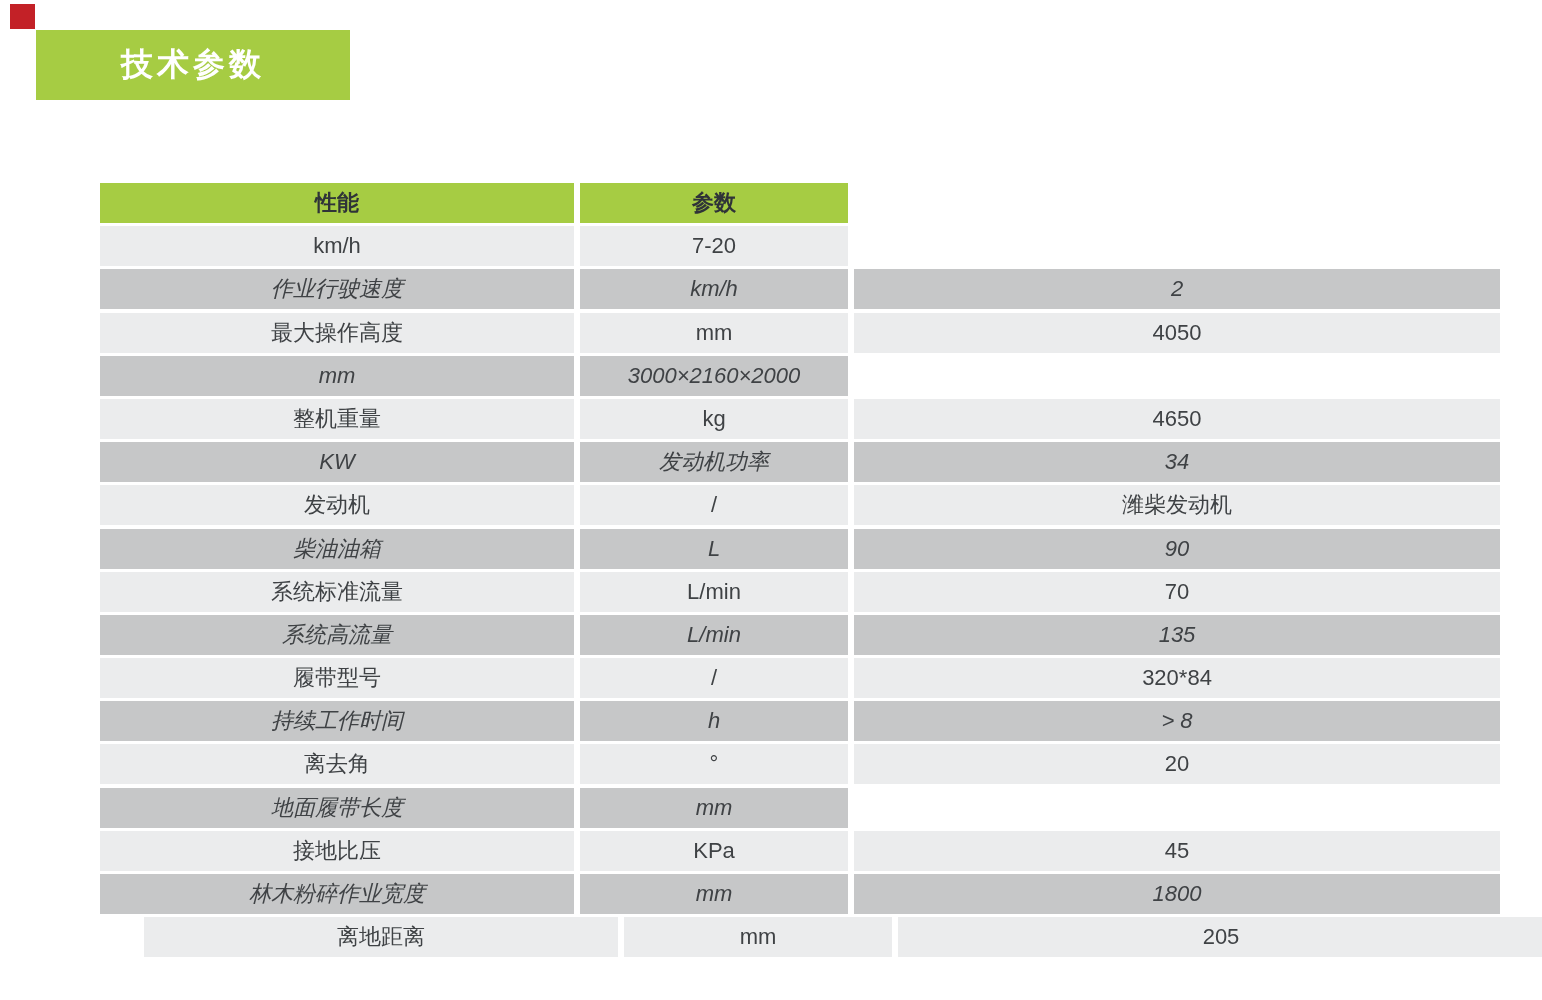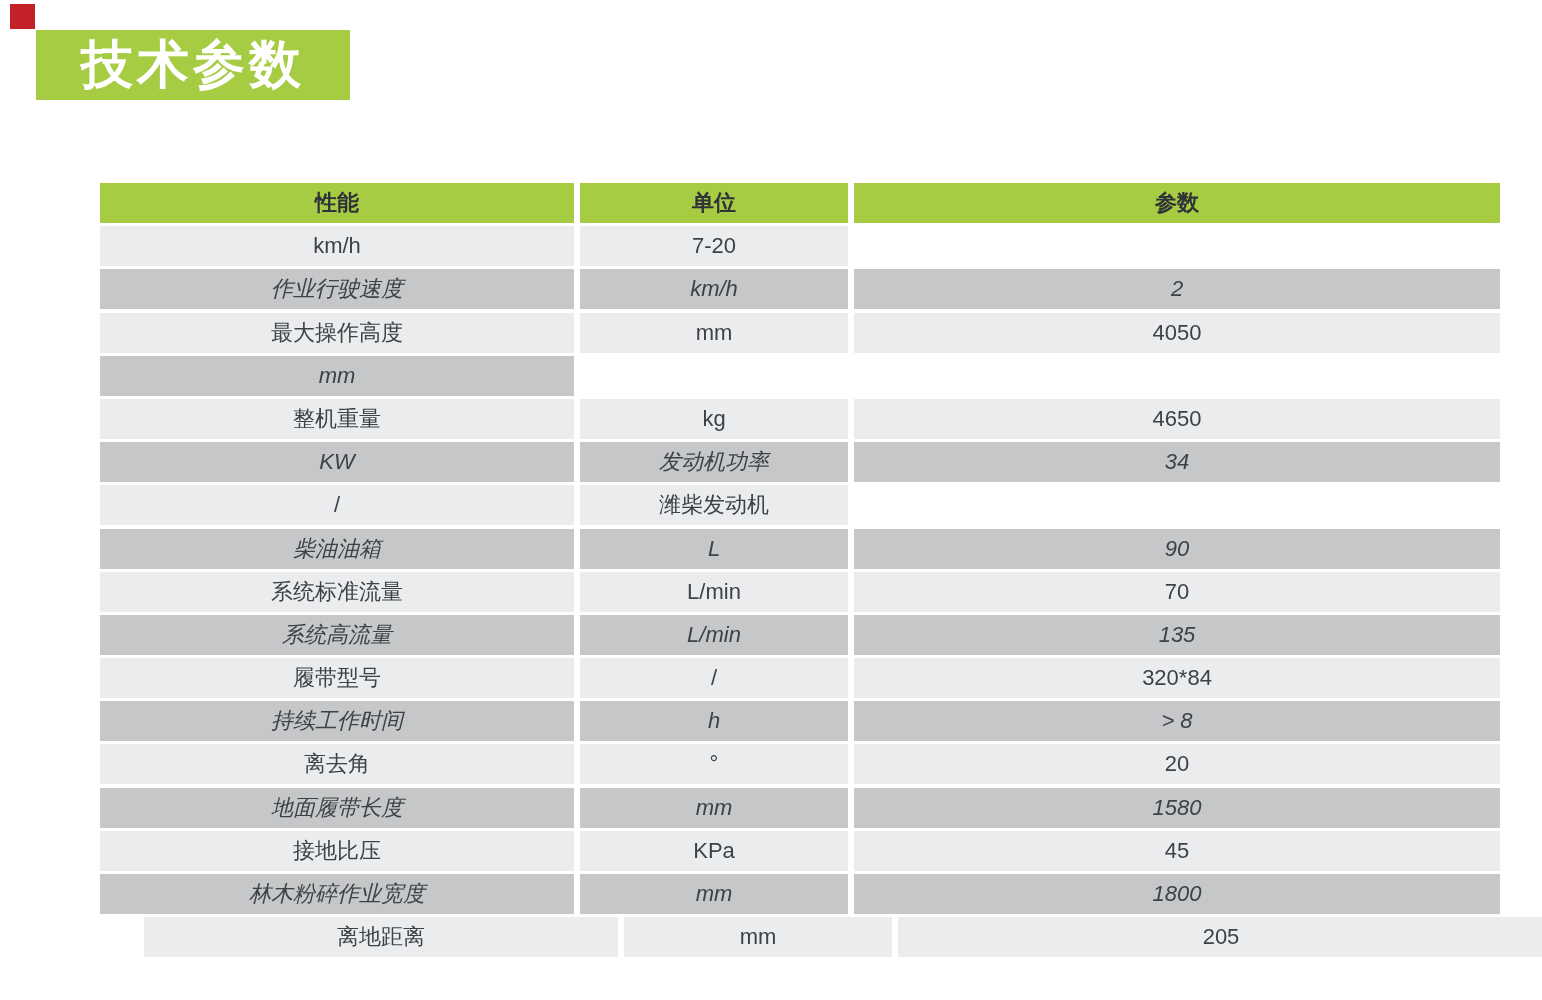--- a/index.html
+++ b/index.html
@@ -33,21 +33,21 @@
     top: 30px;
     width: 314px;
     height: 70px;
     background: var(--green, #a6cc43);
     display: flex;
     align-items: center;
     justify-content: center;
   }
   .banner-title {
     color: var(--banner-text, #ffffff);
-    font-size: 52px;
+    font-size: 32px;
     font-weight: bold;
     letter-spacing: 4px;
     white-space: nowrap;
   }
 
   
   .spec-table {
     position: absolute;
     left: 100px;
     top: 183px;
@@ -86,21 +86,20 @@
 
   <div class="red-square"></div>
 
   <div class="banner">
     <span class="banner-title">技术参数</span>
   </div>
 
   <div class="spec-table">
     <div class="t-row t-head">
       <div class="cell">性能</div>
-      <div class="cell">单位</div>
       <div class="cell">参数</div>
     </div>
     <div>
   <div class="t-row row-light">
     <div class="cell">km/h</div>
     <div class="cell">7-20</div>
   </div>
 
   <div class="t-row row-dark">
     <div class="cell">作业行驶速度</div>
@@ -109,35 +108,37 @@
   </div>
 
   <div class="t-row row-light">
     <div class="cell">最大操作高度</div>
     <div class="cell">mm</div>
     <div class="cell">4050</div>
   </div>
 
   <div class="t-row row-dark">
     <div class="cell">mm</div>
+    <div class="cell">3000×2160×2000</div>
   </div>
 
   <div class="t-row row-light">
     <div class="cell">整机重量</div>
     <div class="cell">kg</div>
     <div class="cell">4650</div>
   </div>
 
   <div class="t-row row-dark">
     <div class="cell">KW</div>
     <div class="cell">发动机功率</div>
     <div class="cell">34</div>
   </div>
 
   <div class="t-row row-light">
+    <div class="cell">发动机</div>
     <div class="cell">/</div>
     <div class="cell">潍柴发动机</div>
   </div>
 
   <div class="t-row row-dark">
     <div class="cell">柴油油箱</div>
     <div class="cell">L</div>
     <div class="cell">90</div>
   </div>
 
@@ -167,21 +168,20 @@
 
   <div class="t-row row-light">
     <div class="cell">离去角</div>
     <div class="cell">°</div>
     <div class="cell">20</div>
   </div>
 
   <div class="t-row row-dark">
     <div class="cell">地面履带长度</div>
     <div class="cell">mm</div>
-    <div class="cell">1580</div>
   </div>
 
   <div class="t-row row-light">
     <div class="cell">接地比压</div>
     <div class="cell">KPa</div>
     <div class="cell">45</div>
   </div>
 
   <div class="t-row row-dark">
     <div class="cell">林木粉碎作业宽度</div>

